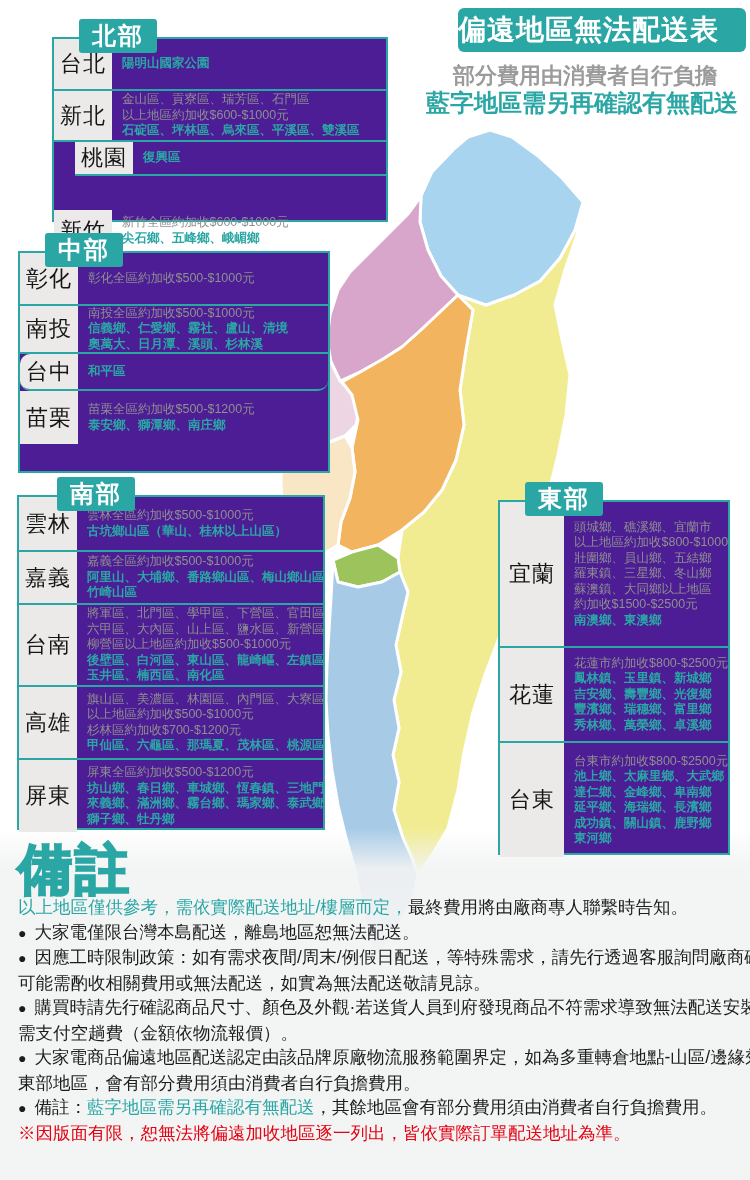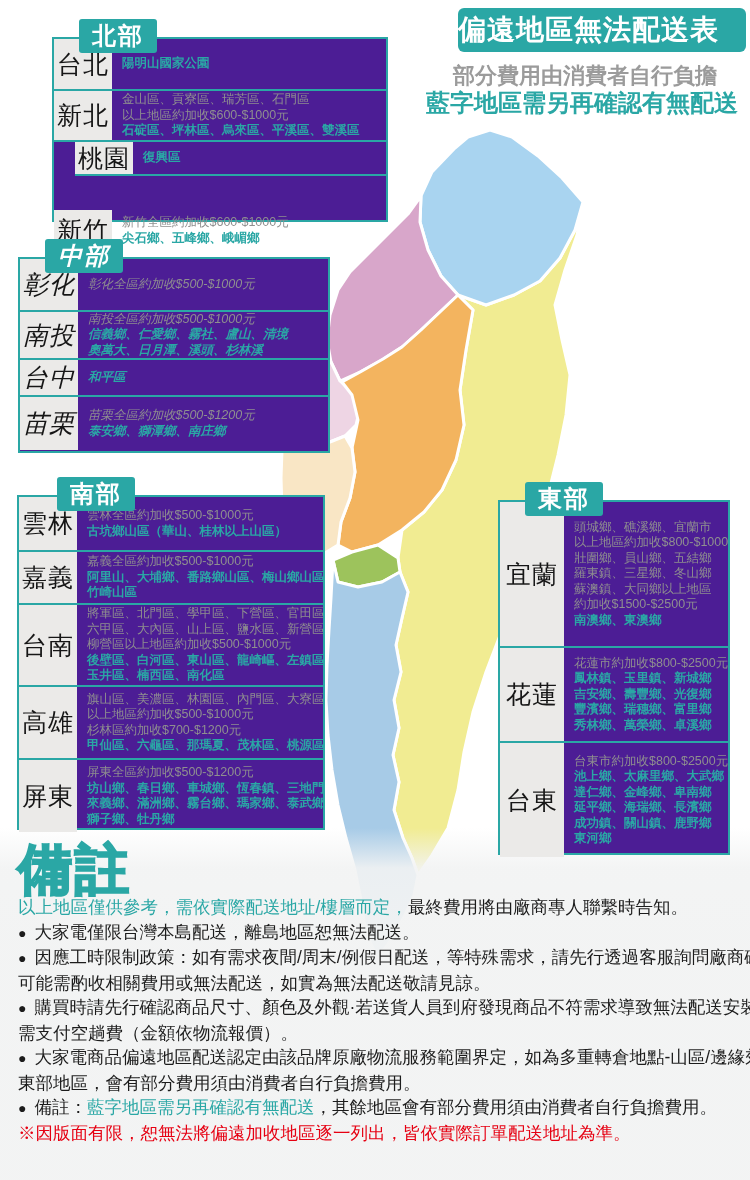--- a/index.html
+++ b/index.html
@@ -18,31 +18,31 @@
     background:var(--teal); border-radius:6px; color:#fff; font-size:28px; font-weight:bold;
     letter-spacing:1px; display:flex; align-items:center; justify-content:flex-start; }
   .sub1{ position:absolute; left:420px; top:61px; width:330px; z-index:2; text-align:center;
     font-size:22px; font-weight:bold; color:#9b9b9b; }
   .sub2{ position:absolute; left:414px; top:87px; width:336px; z-index:2; text-align:center;
     font-size:24px; font-weight:bold; color:var(--teal); }
 
   
   .region-box{ position:absolute; z-index:2; background:#4c1d95; border:2px solid var(--teal); }
   .box-north  { left:52px;  top:37px;  width:336px; height:185px; }
-  .box-central{ left:18px;  top:257px; width:312px; height:196px;font-style:italic; }
+  .box-central{ left:18px;  top:251px; width:312px; height:222px; }
   .box-south  { left:17px;  top:495px; width:308px; height:335px; }
   .box-east   { left:498px; top:500px; width:232px; height:355px; }
   .region-tab{ position:absolute; top:-20px; left:25px; background:var(--teal); color:#fff;
     font-size:24px; font-weight:bold; letter-spacing:2px; height:34px; line-height:34px;
     padding:0 13px; border-radius:3px; }
   .box-south .region-tab{ left:38px; }
   .row{ display:flex; border-bottom:2px solid var(--teal); overflow:hidden; }
   .row:last-child{ border-bottom:none; }
   .city{ flex:0 0 58px; background:#ebeae8; display:flex; align-items:center; justify-content:center;
-    font-size:25px; color:#161616; letter-spacing:1px; }
+    font-size:22px; color:#161616; letter-spacing:1px; }
   .box-east .city{ flex-basis:64px; }
   .row:first-child .city{ padding-top:14px; }
   .lines{ flex:1; display:flex; flex-direction:column; justify-content:center; padding:2px 3px 2px 10px; }
   .row:first-child .lines{ padding-top:15px; }
   .line{ font-size:12.5px; line-height:15.5px; white-space:nowrap; }
   .line.gray{ color:var(--gray-txt); }
   .line.teal{ color:var(--teal); font-weight:bold; }
 
   
   .notes{ position:absolute; left:18px; top:846px; width:716px; z-index:3; }
@@ -121,21 +121,21 @@
         </div>
       </div>
       <div class="row" style="height: 48px;">
         <div class="city">南投</div>
         <div class="lines">
           <div class="line gray">南投全區約加收$500-$1000元</div>
           <div class="line teal">信義鄉、仁愛鄉、霧社、盧山、清境</div>
           <div class="line teal">奧萬大、日月潭、溪頭、杉林溪</div>
         </div>
       </div>
-      <div class="row" style="height: 37px;">
+      <div class="row" style="height: 37px; border-radius: 10px;">
         <div class="city">台中</div>
         <div class="lines">
           <div class="line teal">和平區</div>
         </div>
       </div>
       <div class="row" style="height: 53px;">
         <div class="city">苗栗</div>
         <div class="lines">
           <div class="line gray">苗栗全區約加收$500-$1200元</div>
           <div class="line teal">泰安鄉、獅潭鄉、南庄鄉</div>

